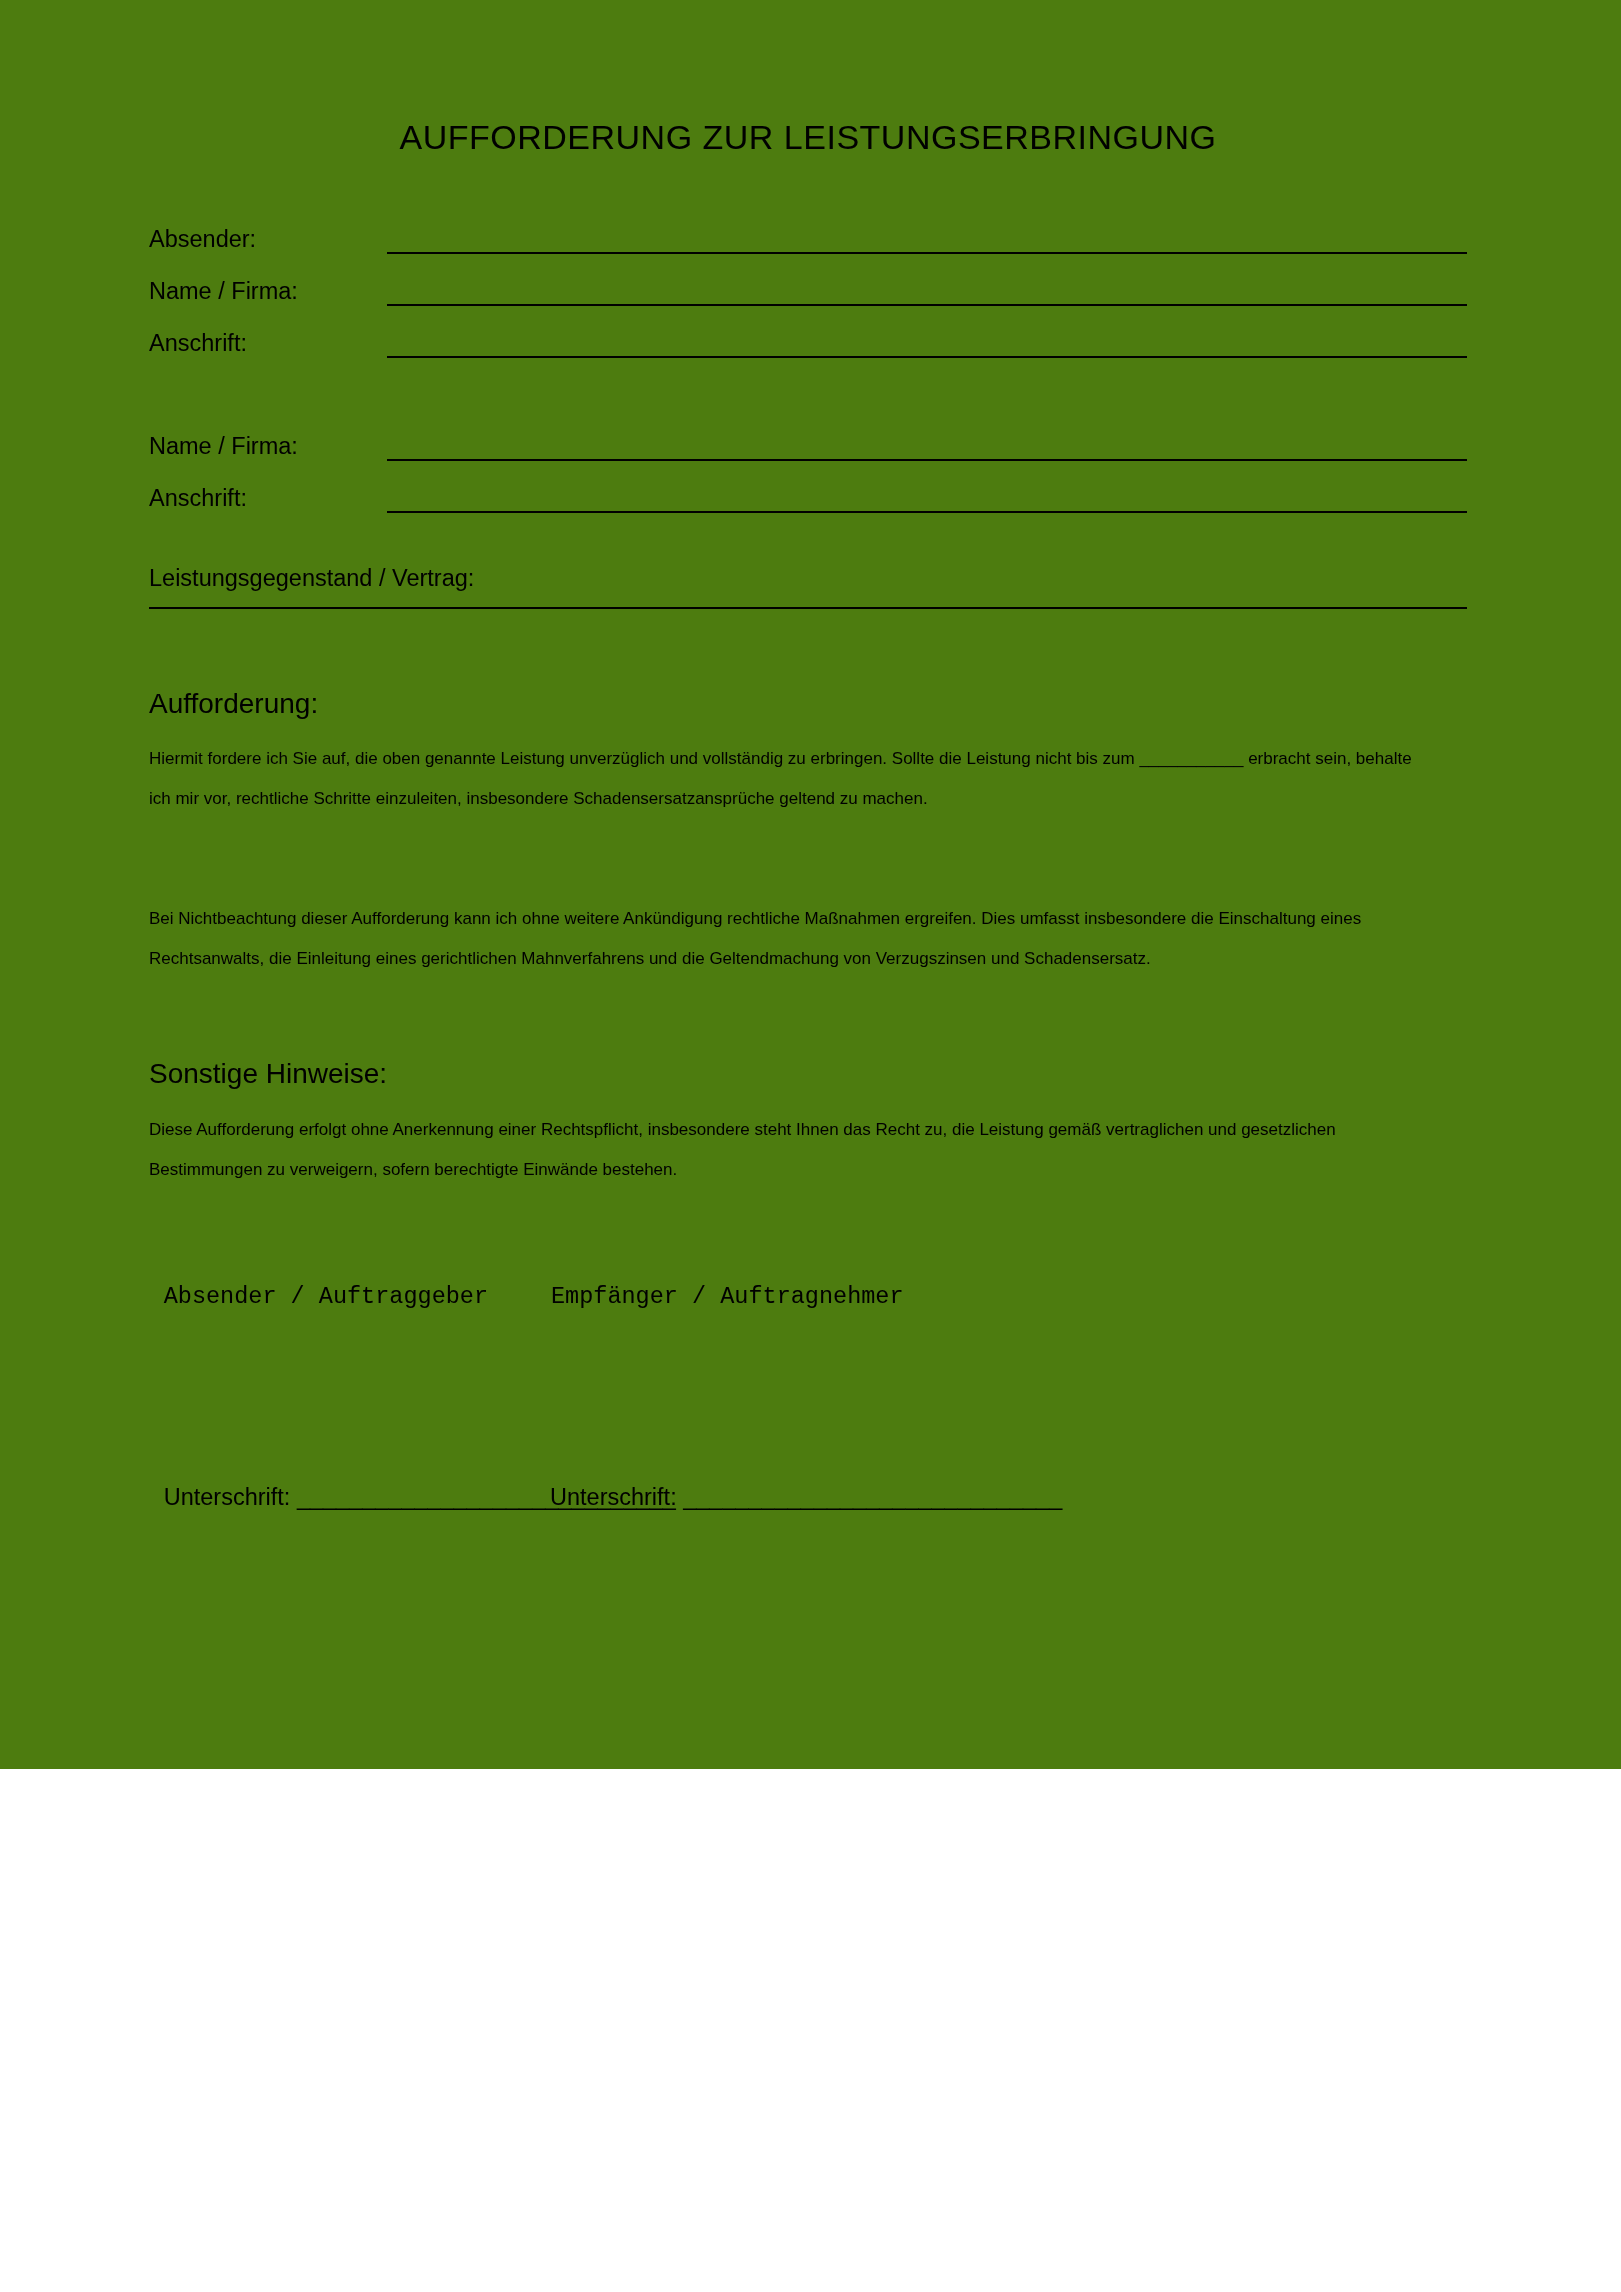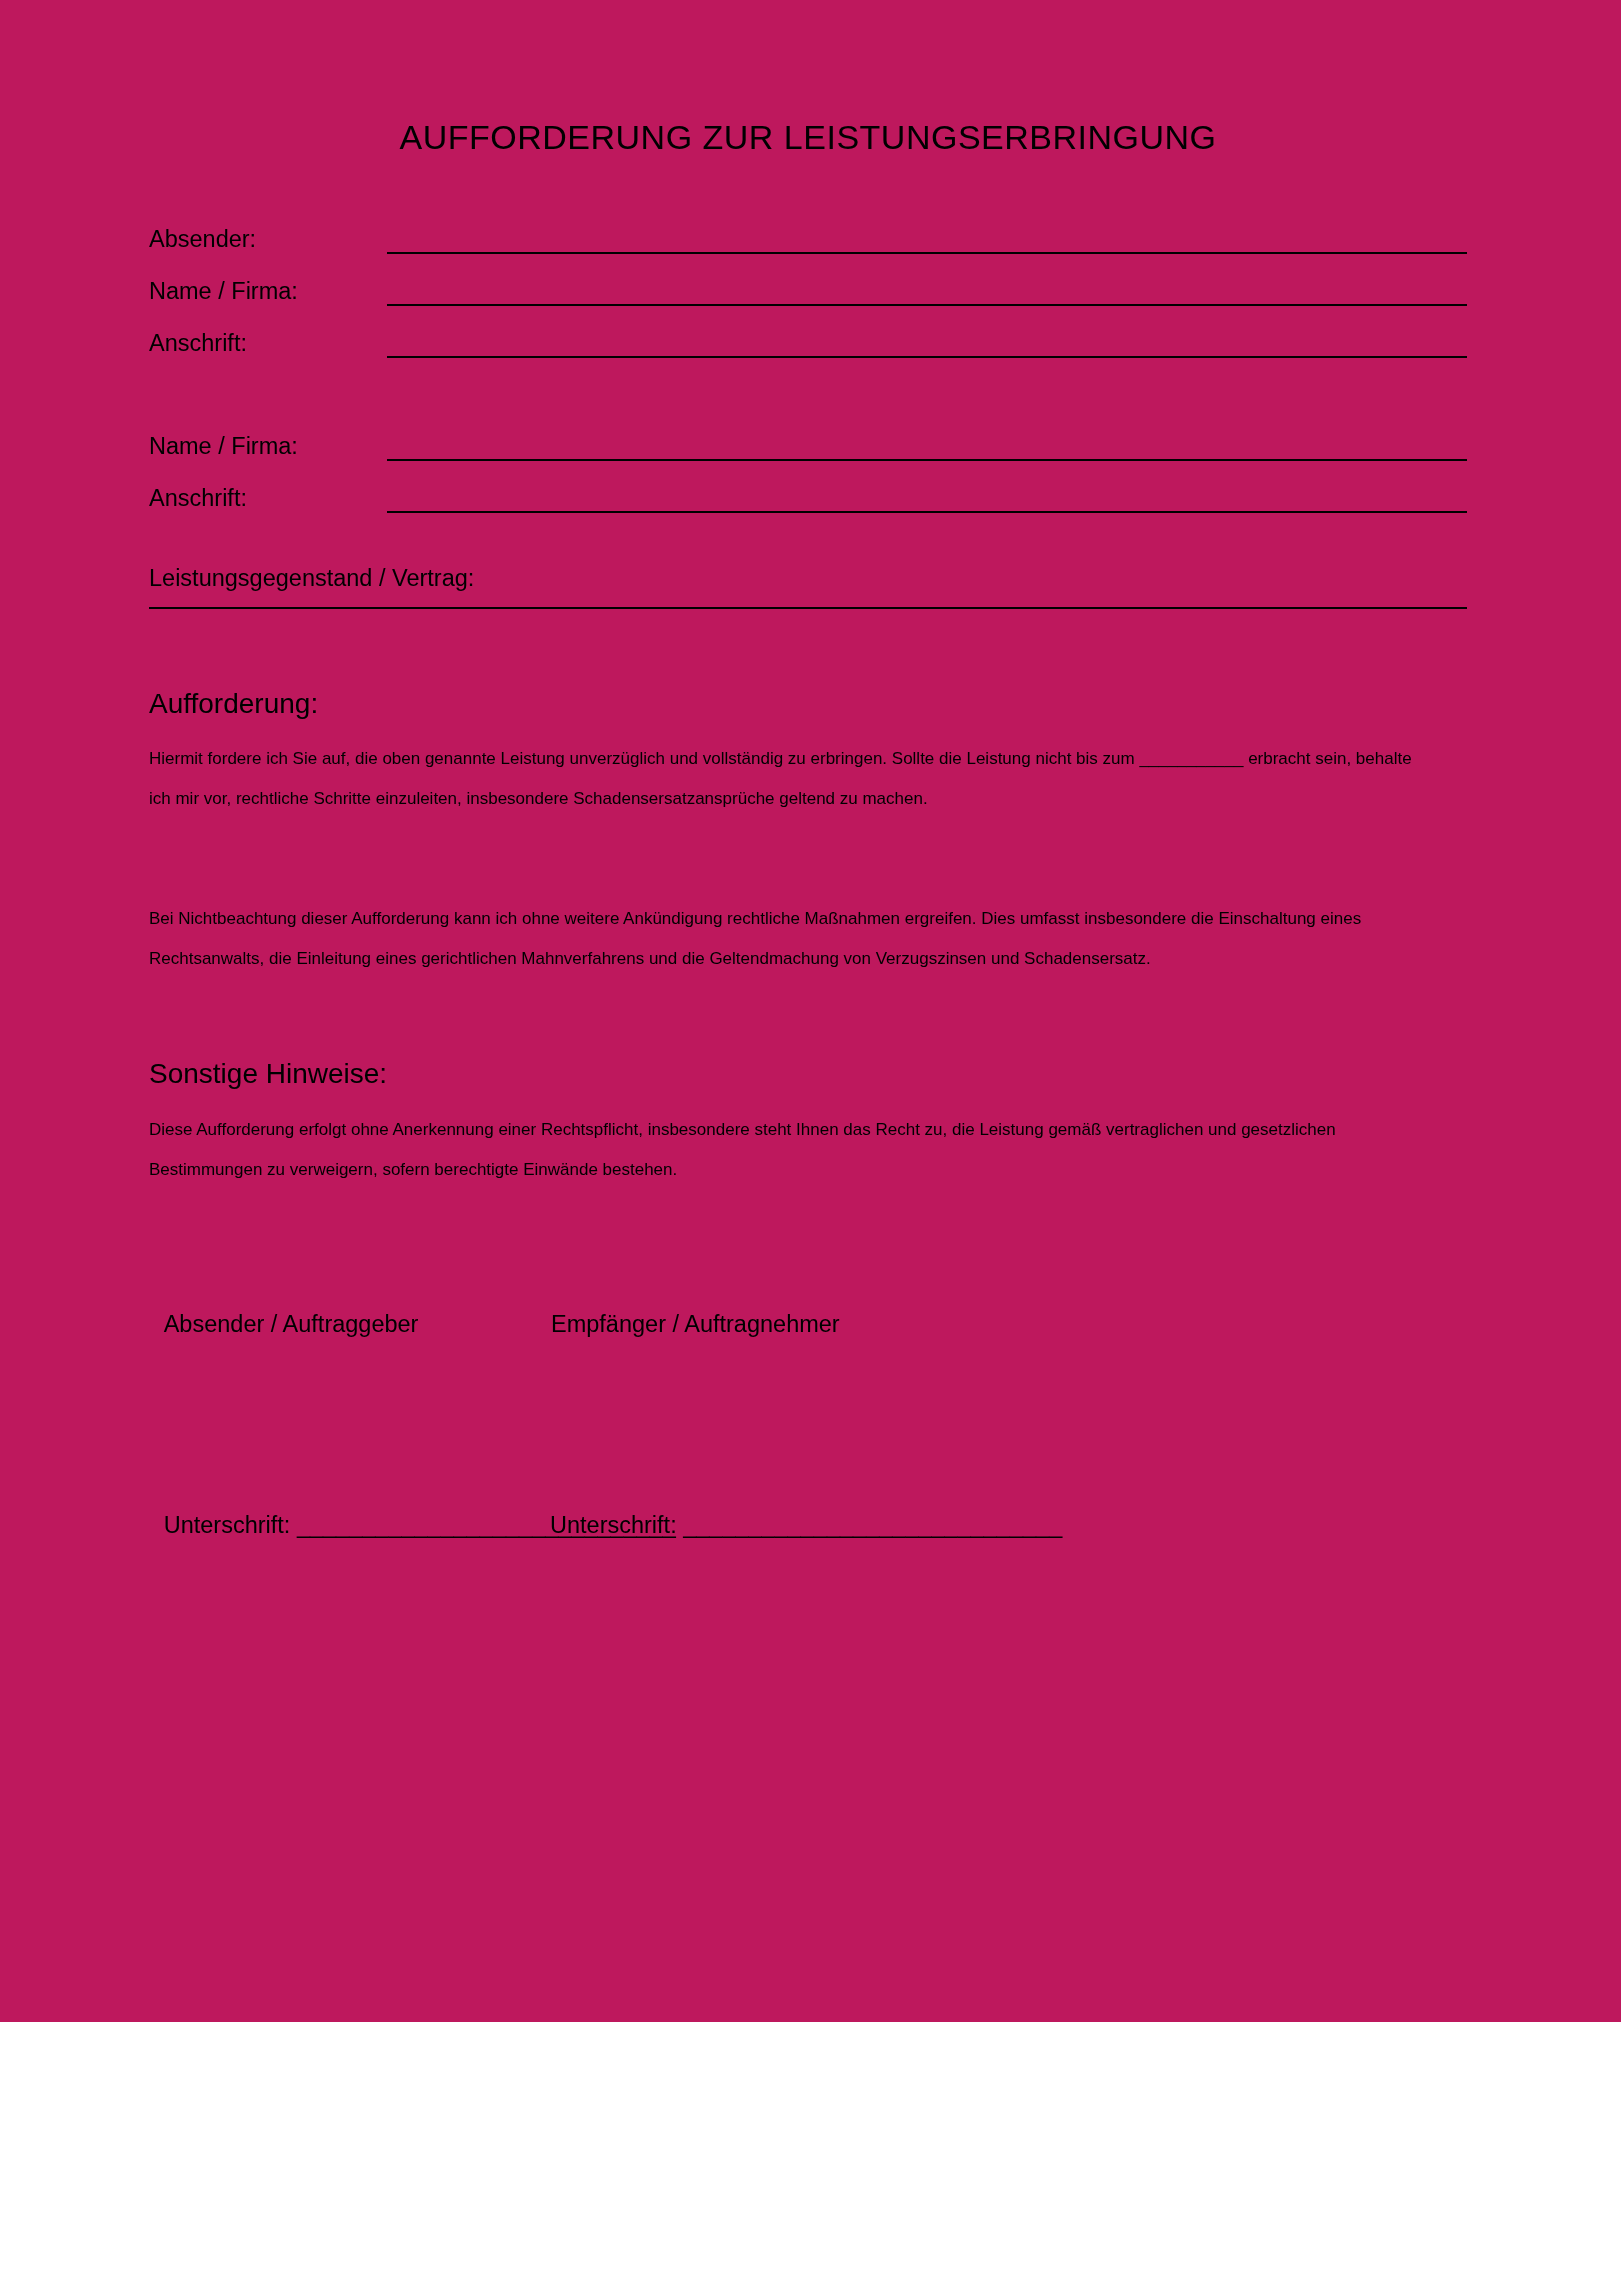--- a/index.html
+++ b/index.html
@@ -8,22 +8,22 @@
     padding: 0;
     background: #ffffff;
   }
   body {
     font-family: "Liberation Sans", sans-serif;
     color: #000000;
   }
   .page {
     position: relative;
     width: 1621px;
-    height: 2022px;
-    background: #be185d;
+    height: 1769px;
+    background: #4d7c0f;
     box-sizing: border-box;
     padding: 0;
     overflow: hidden;
   }
   .content {
     position: absolute;
     left: 149px;
     top: 0;
     width: 1318px; 
   }
@@ -130,22 +130,23 @@
     bottom: 0;
     border-bottom: 2.9px solid #000000;
     height: 0;
   }
   .od-line.ort-line { left: 158px; width: 232px; }
   .od-line.datum-line { left: 768px; width: 550px; }
 
   
   .party-row {
     position: relative;
-    margin-top: 120px;
+    margin-top: 92px;
     height: 39px;
+    font-family: Liberation Mono, monospace;
   }
   .party-label {
     position: absolute;
     top: 0;
     font-size: 23.5px;
     line-height: 29px;
     white-space: nowrap;
   }
   .party-label.left { left: 14.7px; }
   .party-label.right { left: 402px; }

